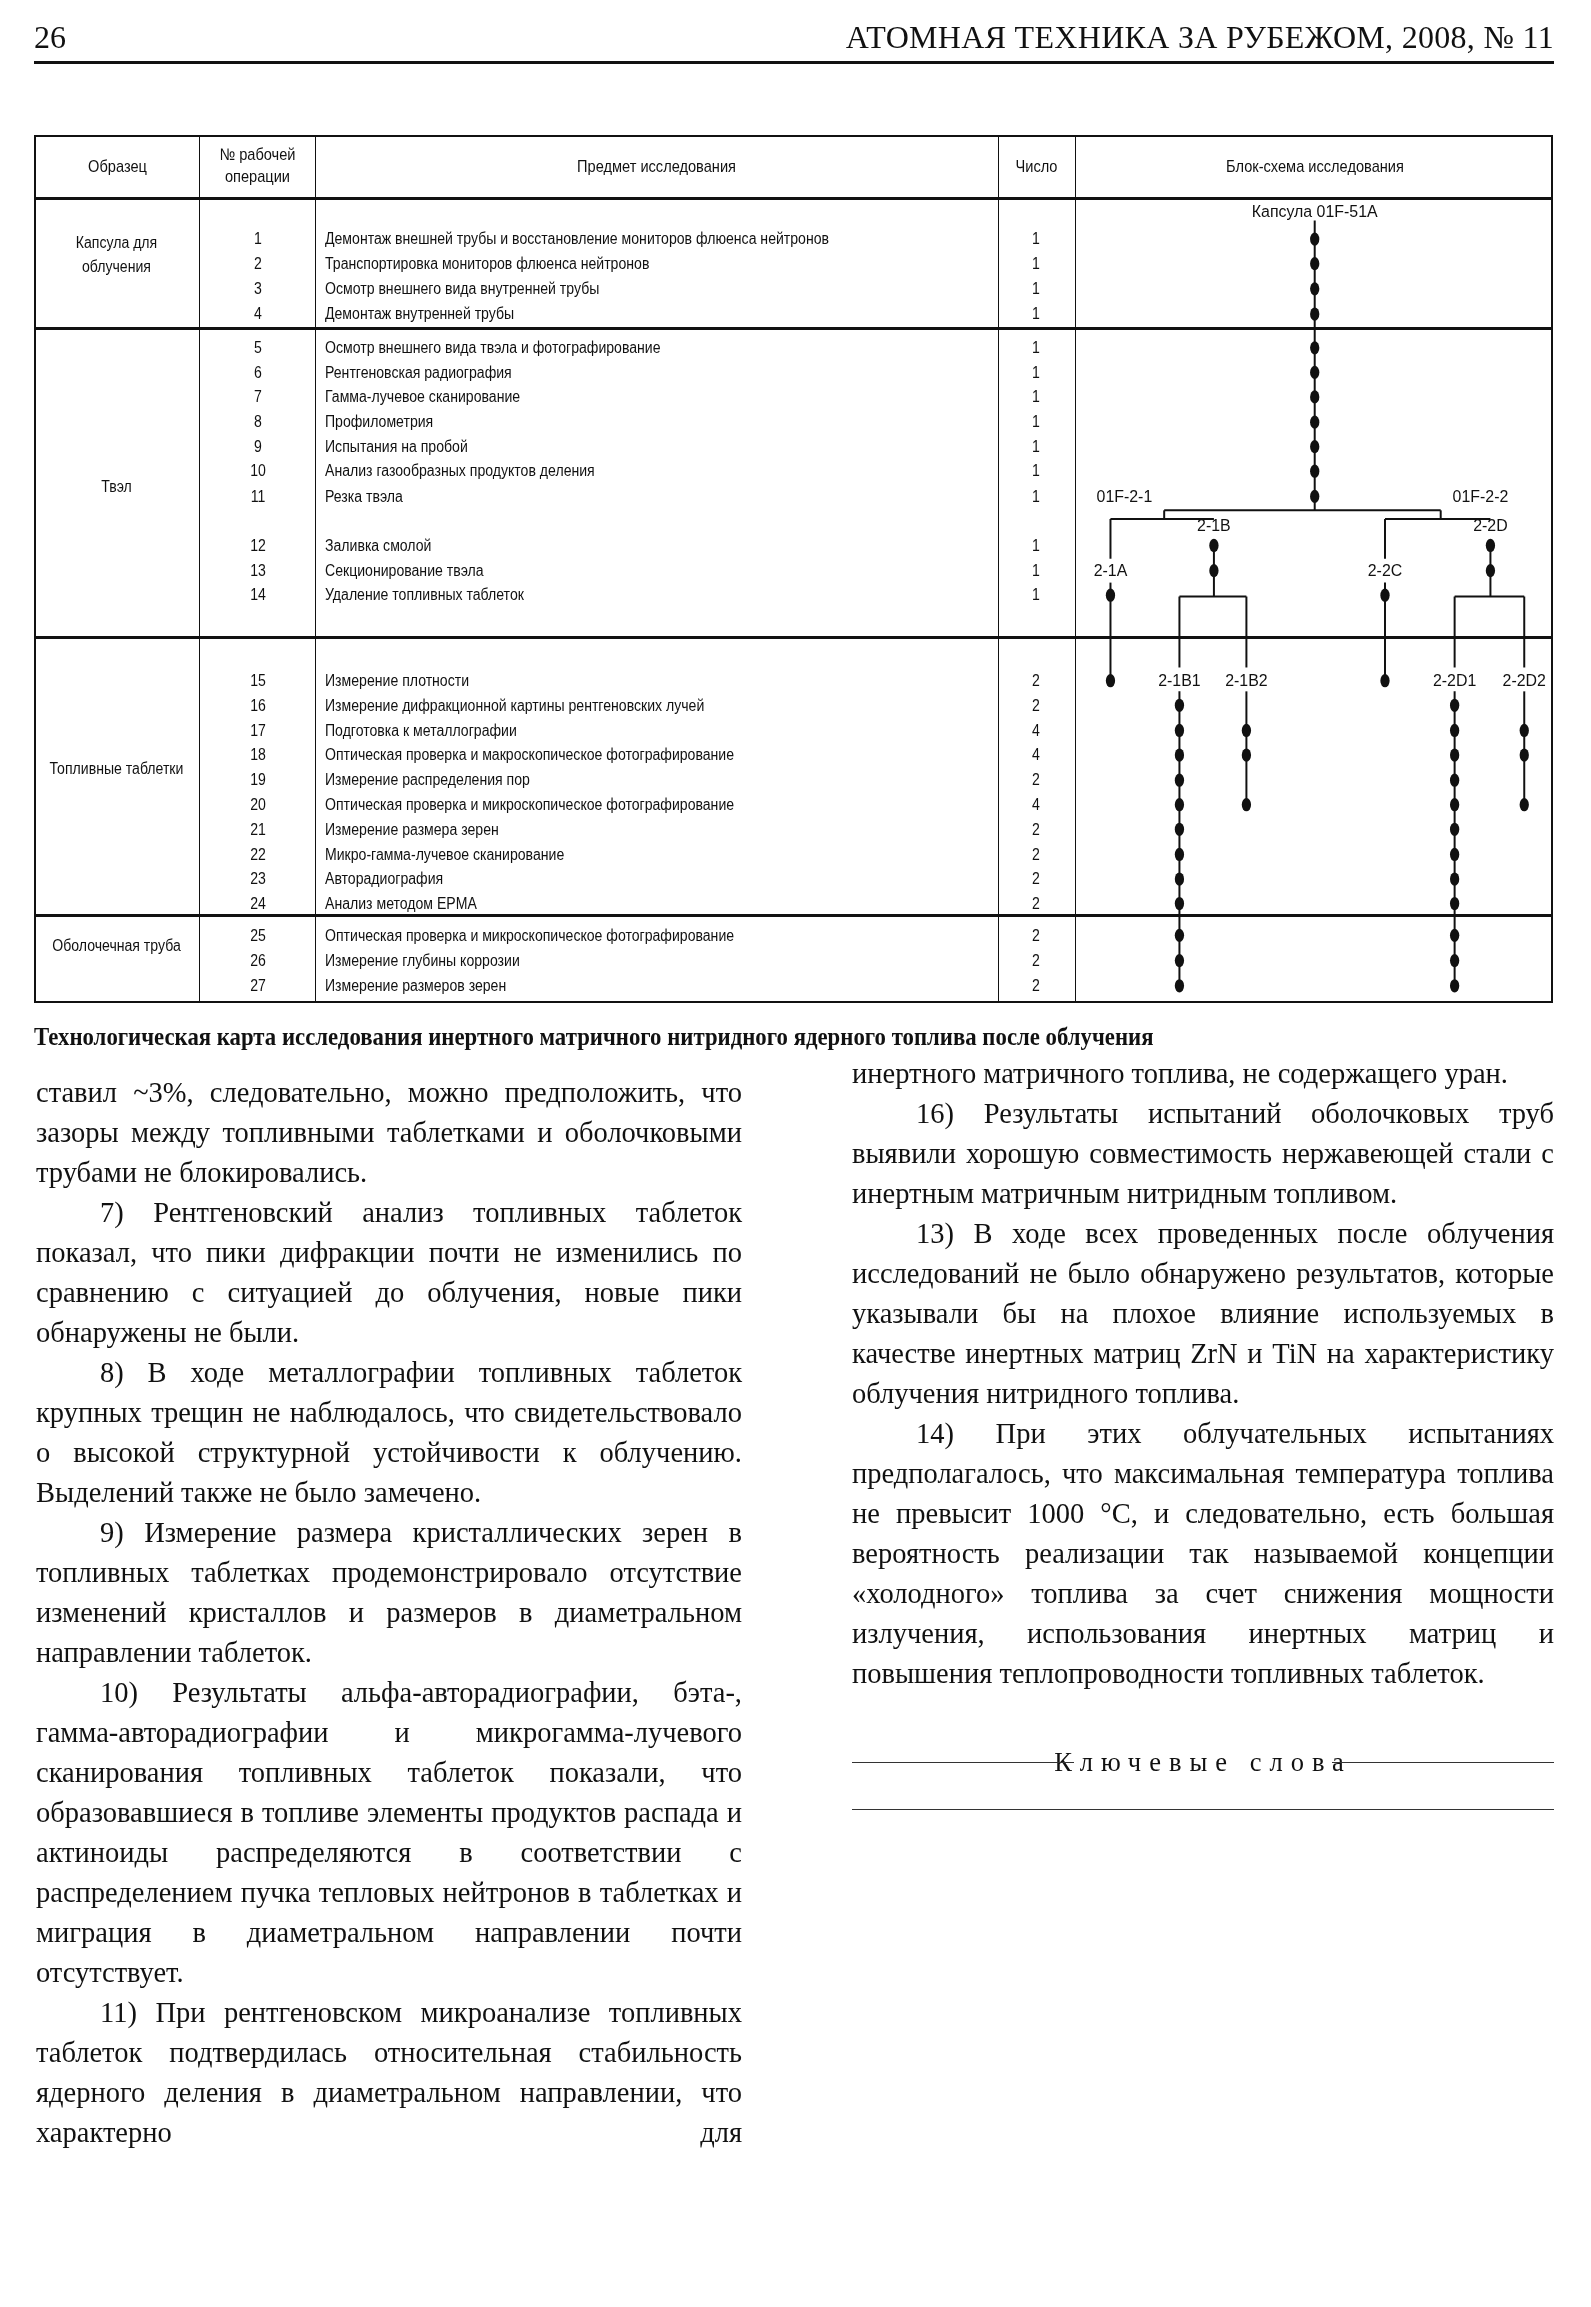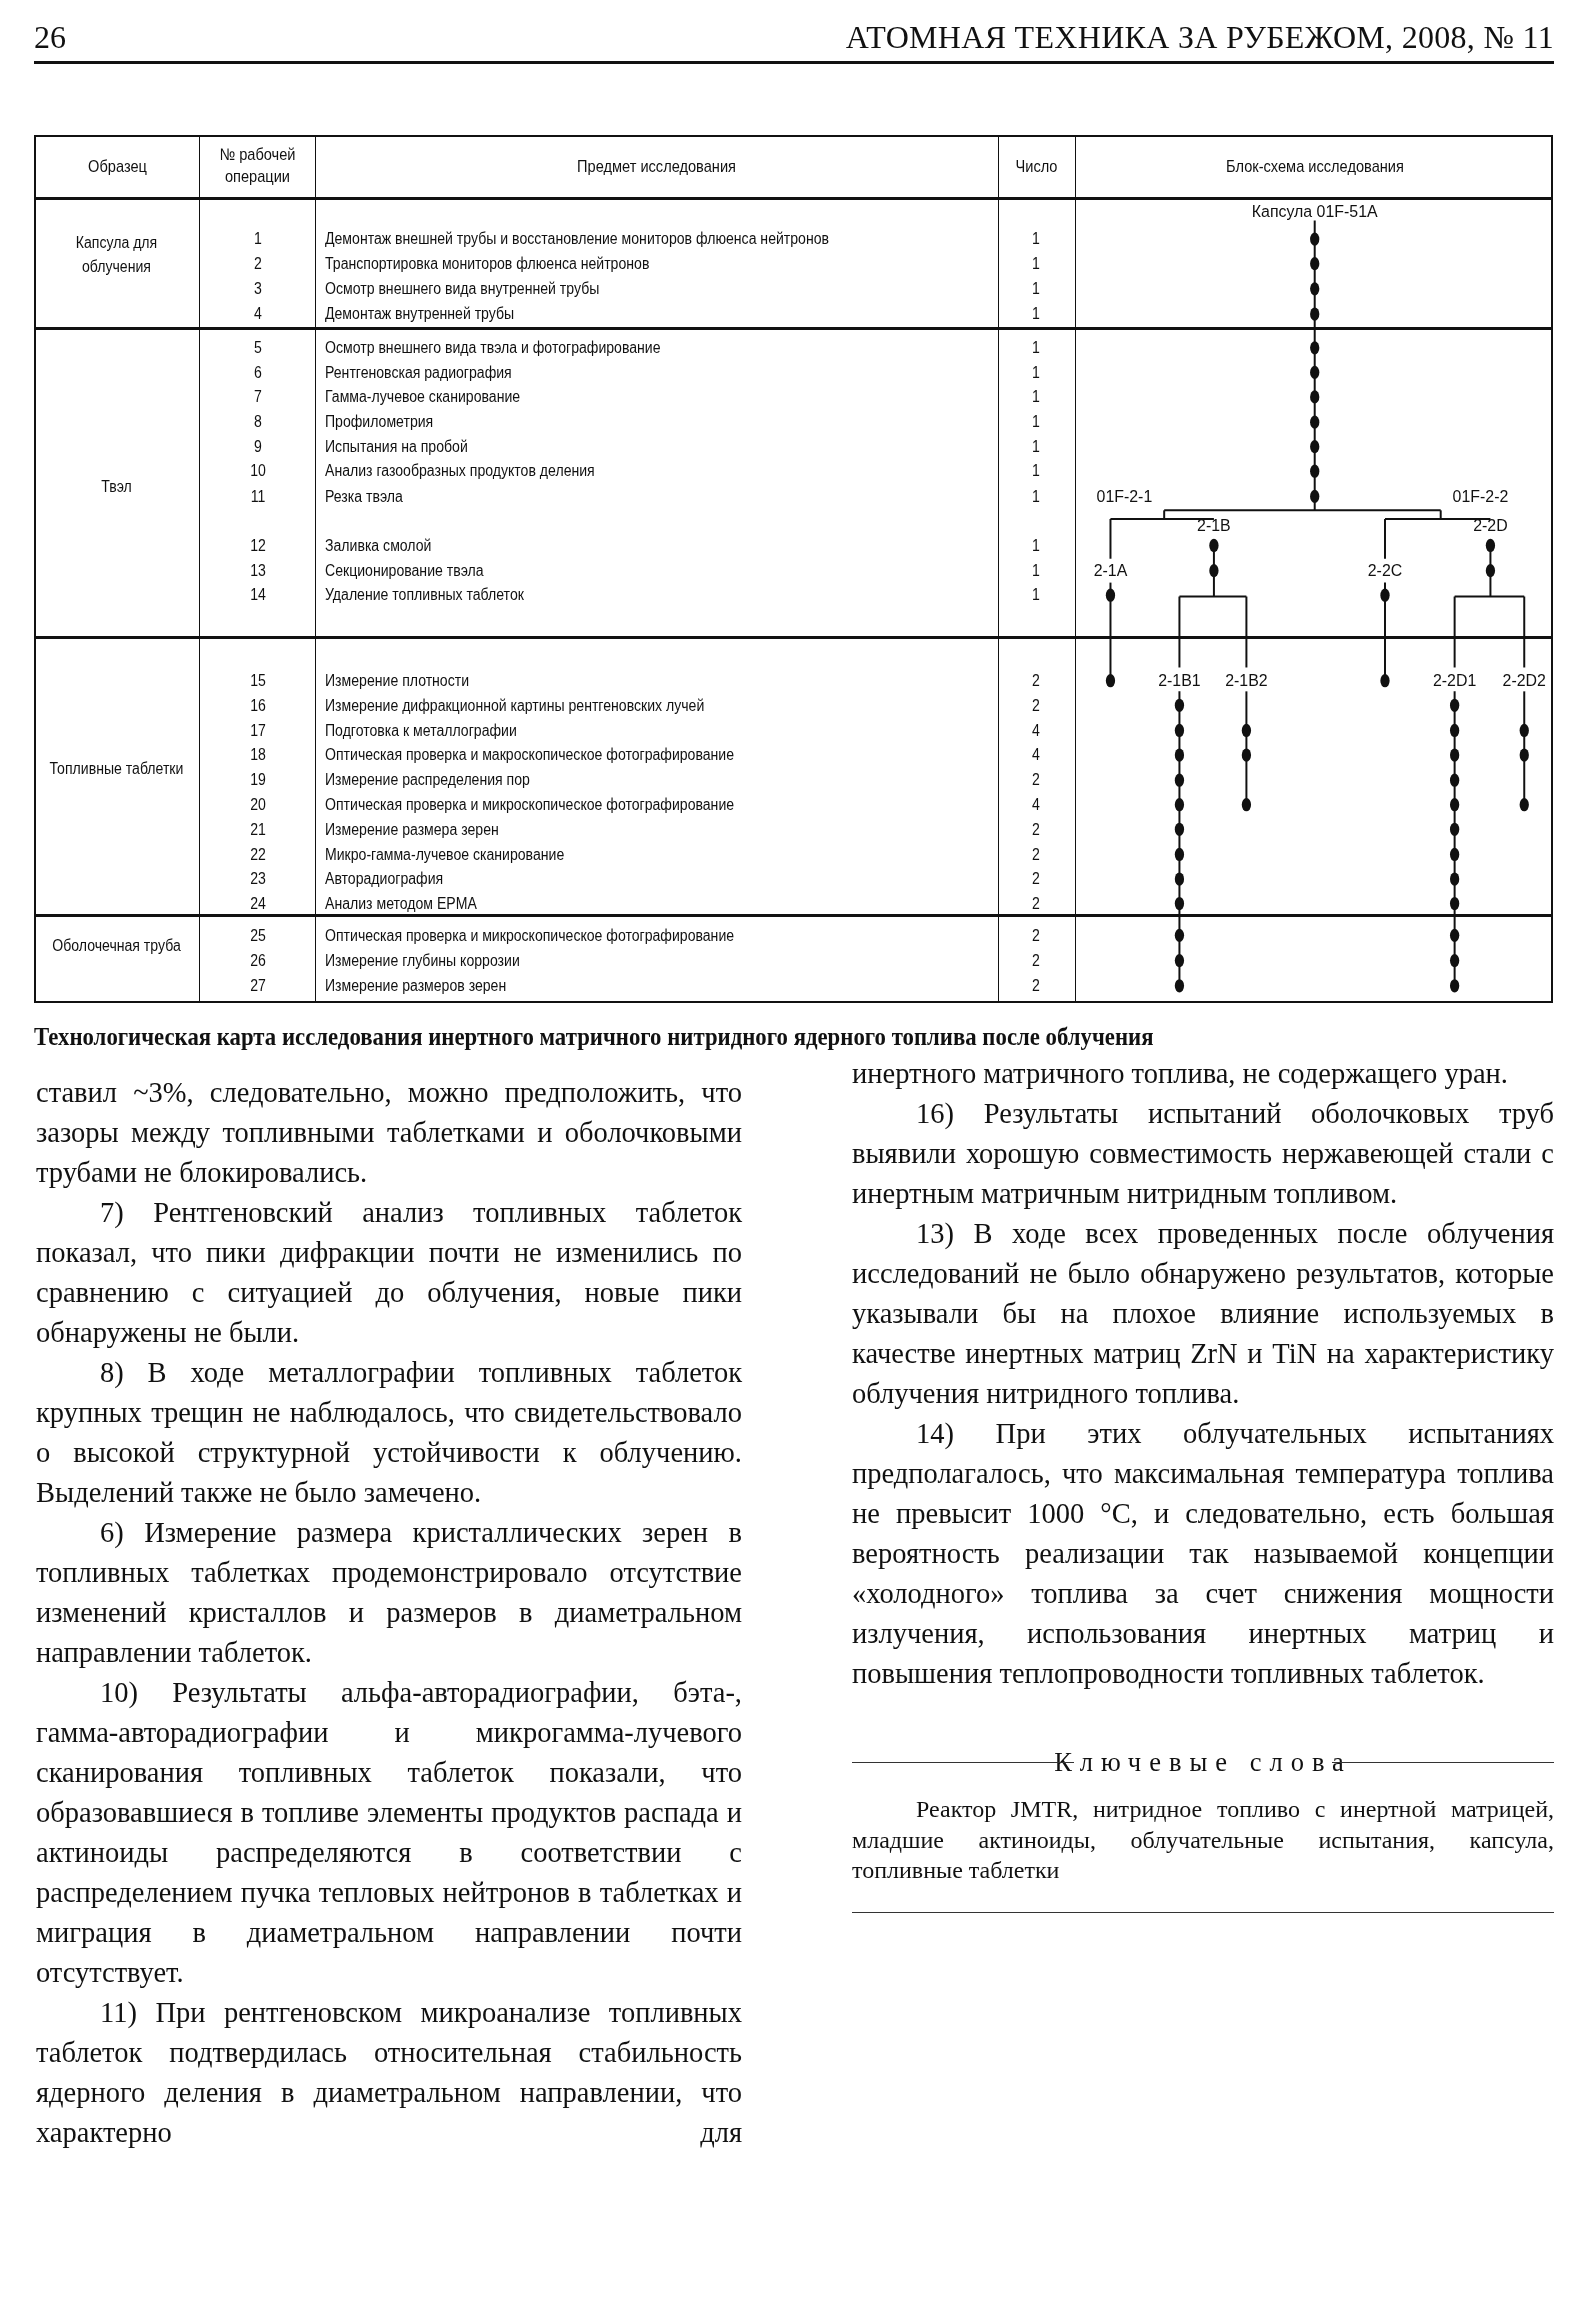--- a/index.html
+++ b/index.html
@@ -236,28 +236,27 @@
       <ellipse cx="2244" cy="1007" rx="7" ry="10" fill="#111"></ellipse>
     </svg>
 </div>
 
 <div class="abs" id="caption">Технологическая карта исследования инертного матричного нитридного ядерного топлива после облучения</div>
 
 <div class="col" id="col-left">
     <p>ставил ~3%, следовательно, можно предположить, что зазоры между топливными таблетками и оболочковыми трубами не блокировались.</p>
     <p class="ind">7) Рентгеновский анализ топливных таблеток показал, что пики дифракции почти не изменились по сравнению с ситуацией до облучения, новые пики обнаружены не были.</p>
     <p class="ind">8) В ходе металлографии топливных таблеток крупных трещин не наблюдалось, что свидетельствовало о высокой структурной устойчивости к облучению. Выделений также не было замечено.</p>
-    <p class="ind">6) Измерение размера кристаллических зерен в топливных таблетках продемонстрировало отсутствие изменений кристаллов и размеров в диаметральном направлении таблеток.</p>
+    <p class="ind">9) Измерение размера кристаллических зерен в топливных таблетках продемонстрировало отсутствие изменений кристаллов и размеров в диаметральном направлении таблеток.</p>
     <p class="ind">10) Результаты альфа-авторадиографии, бэта-, гамма-авторадиографии и микрогамма-лучевого сканирования топливных таблеток показали, что образовавшиеся в топливе элементы продуктов распада и актиноиды распределяются в соответствии с распределением пучка тепловых нейтронов в таблетках и миграция в диаметральном направлении почти отсутствует.</p>
     <p class="ind" style="text-align-last: justify; font-family: Liberation Serif, serif;">11) При рентгеновском микроанализе топливных таблеток подтвердилась относительная стабильность ядерного деления в диаметральном направлении, что характерно для</p>
   </div>
 <div class="col" id="col-right">
   <div id="right-paras">
       <p>инертного матричного топлива, не содержащего уран.</p>
       <p class="ind">16) Результаты испытаний оболочковых труб выявили хорошую совместимость нержавеющей стали с инертным матричным нитридным топливом.</p>
       <p class="ind">13) В ходе всех проведенных после облучения исследований не было обнаружено результатов, которые указывали бы на плохое влияние используемых в качестве инертных матриц ZrN и TiN на характеристику облучения нитридного топлива.</p>
       <p class="ind">14) При этих облучательных испытаниях предполагалось, что максимальная температура топлива не превысит 1000 °C, и следовательно, есть большая вероятность реализации так называемой концепции «холодного» топлива за счет снижения мощности излучения, использования инертных матриц и повышения теплопроводности топливных таблеток.</p>
     </div>
   <p id="kw-head">Ключевые слова</p>
-  <p id="kw-body" class="ind">Реактор JMTR, нитридное топливо с инертной матрицей, младшие актиноиды, облучательные испытания, капсула, топливные таблетки</p>
   <div id="kw-rule"></div>
 </div>
 
 
 </body></html>

